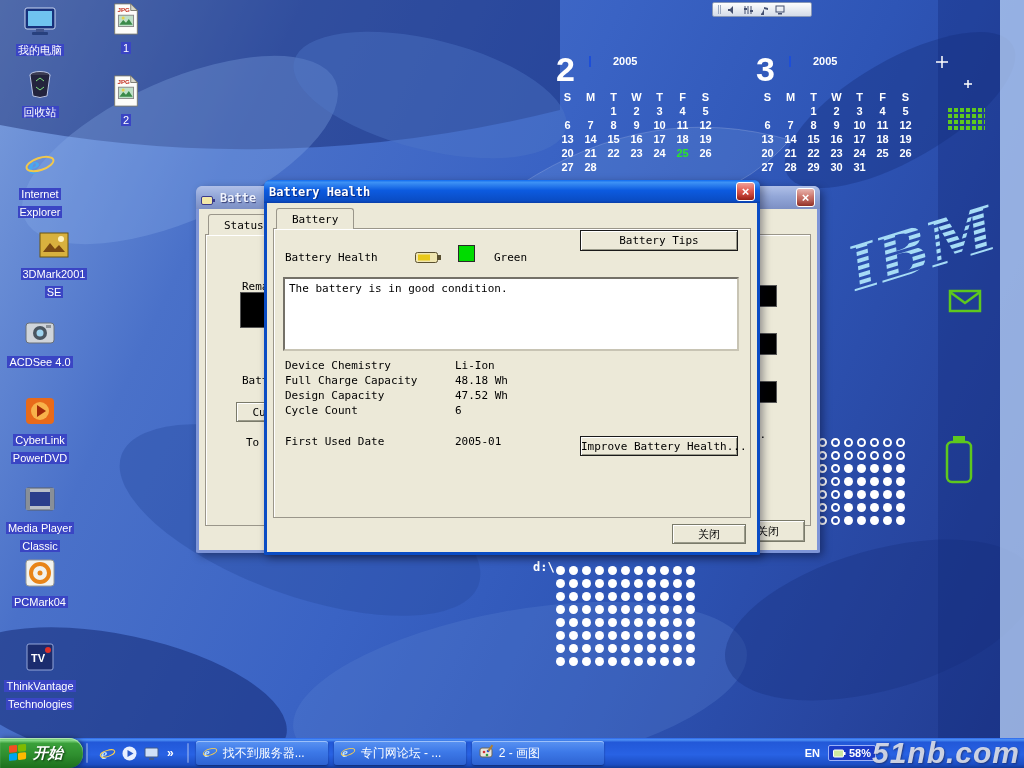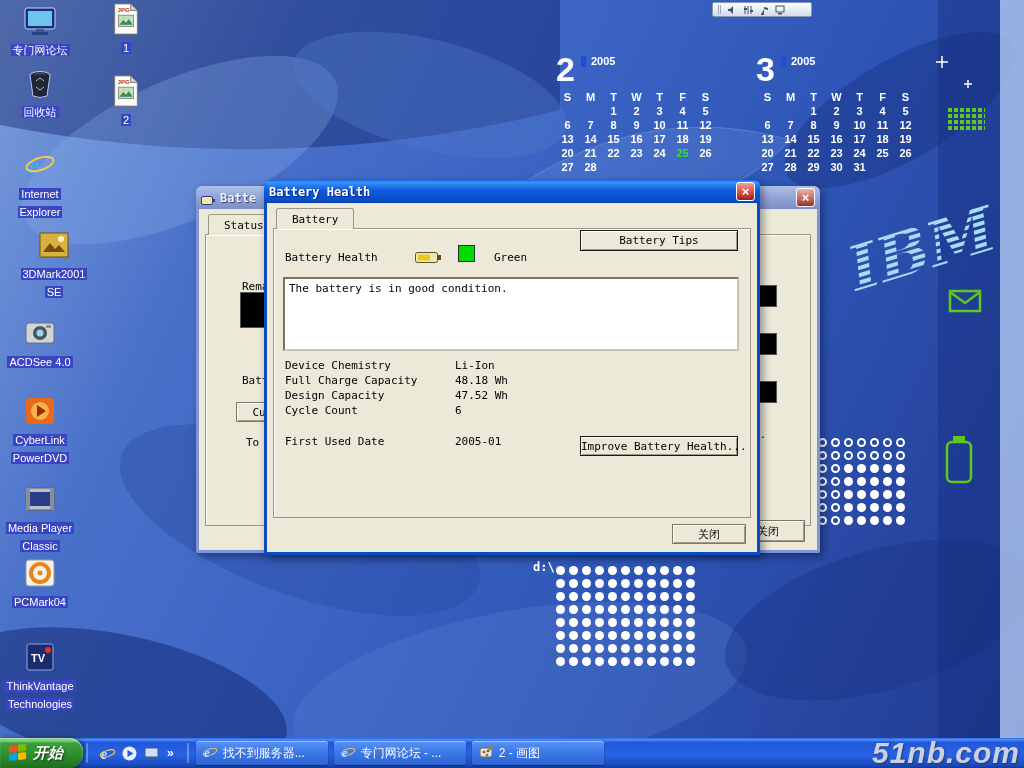--- a/index.html
+++ b/index.html
@@ -5,21 +5,21 @@
   *{box-sizing:border-box;margin:0;padding:0}
   html,body{width:1024px;height:768px;overflow:hidden}
   body{position:relative;font-family:"Liberation Sans",sans-serif;
        background:linear-gradient(115deg,#7d9fdd 0%,#4a71c9 22%,#3a63c4 45%,#2e55b6 65%,#27459f 85%,#203a8e 100%)}
   #wpsvg{position:absolute;left:0;top:0;z-index:0}
 
   
   .cal{position:absolute;color:#fff;z-index:2}
   .cal-head{display:flex;align-items:flex-start;height:38px}
   .cal-month{font:bold 34px/34px "Liberation Sans",sans-serif}
-  .cal-year{font:bold 11px/11px "Liberation Sans",sans-serif;border-left:5px solid #1d4ed8;margin:4px 0 0 6px;padding-left:5px}
+  .cal-year{font:bold 11px/11px "Liberation Sans",sans-serif;border-left:2px solid #1d4ed8;margin:4px 0 0 14px;padding-left:22px}
   .cal-grid{display:grid;grid-template-columns:repeat(7,23px);grid-auto-rows:14px;font:bold 11px/14px "Liberation Sans",sans-serif;text-align:center}
   .cal-cell.cal-today{color:#2be32b}
 
   
   .dicon{position:absolute;width:76px;text-align:center;z-index:2;cursor:pointer}
   .dicon .img{width:34px;height:34px;margin:0 auto 2px}
   .dicon .img svg{width:100%;height:100%}
   .dicon .lbl{display:inline;background:#3a45c4;color:#fff;font:11px/13px "Liberation Sans",sans-serif;padding:0 2px;-webkit-box-decoration-break:clone;box-decoration-break:clone}
 
   
@@ -226,21 +226,21 @@
       <span class="cal-cell"></span>
     </div>
 </div>
 
 <div id="dicons">
     <div class="dicon" style="left: 2px; top: 4px;"><div class="img"><svg viewBox="0 0 34 34">
           <rect x="2" y="4" width="30" height="21" rx="2" fill="#16307c" stroke="#c9d6f2"></rect>
           <rect x="5" y="7" width="24" height="15" fill="#6fc3ef"></rect>
           <rect x="13" y="25" width="8" height="3" fill="#41558f"></rect>
           <rect x="9" y="28" width="16" height="3" rx="1" fill="#27407e"></rect>
-        </svg></div><span class="lbl">专门网论坛</span></div>
+        </svg></div><span class="lbl">我的电脑</span></div>
     <div class="dicon" style="left: 2px; top: 66px;"><div class="img"><svg viewBox="0 0 34 34">
           <ellipse cx="17" cy="9" rx="10" ry="3.5" fill="#3c3c52" stroke="#b9c4e4"></ellipse>
           <path d="M7 9 L10 30 Q17 33 24 30 L27 9" fill="#23233c" stroke="#b9c4e4"></path>
           <path d="M13 15 l4 -3 l4 3 M13 21 l4 3 l4 -3" stroke="#7fe07f" fill="none"></path>
         </svg></div><span class="lbl">回收站</span></div>
     <div class="dicon" style="left: 2px; top: 148px;"><div class="img"><svg viewBox="0 0 34 34">
           <text x="5" y="26" font-size="26" font-style="italic" font-weight="bold" fill="#49a8f0" font-family="Liberation Serif, serif">e</text>
           <ellipse cx="17" cy="16" rx="14" ry="6" fill="none" stroke="#f2c84b" stroke-width="2" transform="rotate(-18 17 16)"></ellipse>
         </svg></div><span class="lbl">Internet Explorer</span></div>
     <div class="dicon" style="left: 16px; top: 228px;"><div class="img"><svg viewBox="0 0 34 34">
@@ -572,14 +572,24 @@
         <span><svg viewBox="0 0 16 16">
             <rect x="2" y="4" width="12" height="9" rx="2" fill="#e8e4da" stroke="#6a665c"></rect>
             <circle cx="6" cy="8" r="1.3" fill="#d03030"></circle>
             <circle cx="10" cy="7" r="1.3" fill="#3050d0"></circle>
             <circle cx="9" cy="11" r="1.3" fill="#30a040"></circle>
             <rect x="11.5" y="0.5" width="2" height="7" transform="rotate(35 12.5 4)" fill="#b08030"></rect>
           </svg></span>
         <span>2 - 画图</span>
       </div>
     </div>
+  <div id="tray">
+    <span id="lang">EN</span>
+    <span id="battbox">
+      <svg viewBox="0 0 13 9">
+          <rect x="0.5" y="1" width="10" height="7" rx="1" fill="#cfe8a0" stroke="#fff"></rect>
+          <rect x="10.5" y="3" width="2" height="3" fill="#fff"></rect>
+        </svg>
+      <b>58%</b>
+    </span>
+  </div>
 </div>
 <div id="watermark">51nb.com</div>
 
 </body></html>

